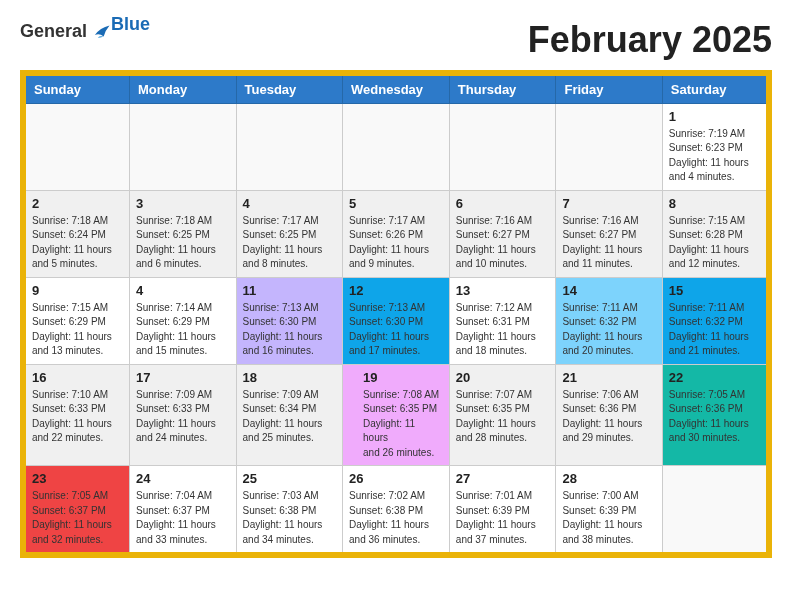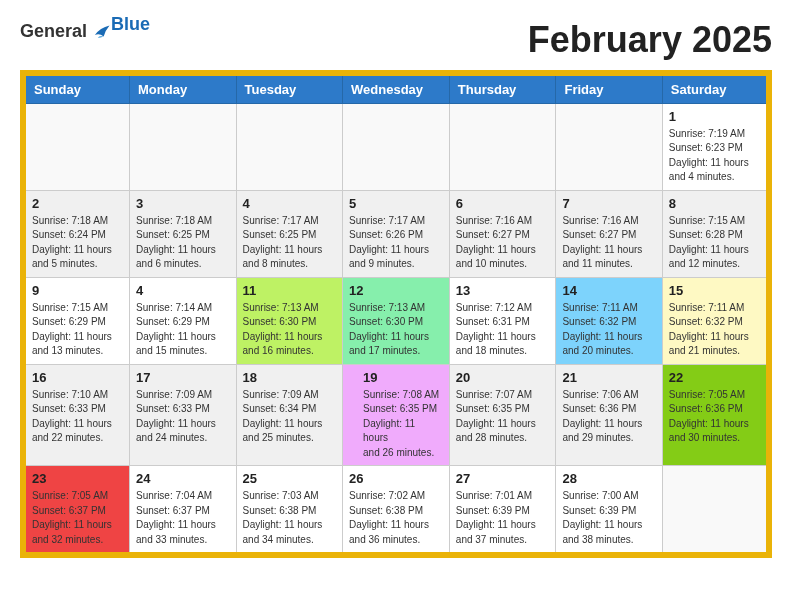--- a/index.html
+++ b/index.html
@@ -199,49 +199,49 @@
 Daylight: 11 hours
 and 13 minutes.</div>
         </td>
         <td style="background-color: rgb(255, 255, 255);">
           <span class="day-number">4</span>
           <div class="day-info" style="white-space: pre-line;">Sunrise: 7:14 AM
 Sunset: 6:29 PM
 Daylight: 11 hours
 and 15 minutes.</div>
         </td>
-        <td style="background-color: #bef264;">
+        <td style="background-color: #c4b5fd;">
           <span class="day-number">11</span>
           <div class="day-info" style="white-space: pre-line;">Sunrise: 7:13 AM
 Sunset: 6:30 PM
 Daylight: 11 hours
 and 16 minutes.</div>
         </td>
-        <td style="background-color: #86efac;">
+        <td style="background-color: #0ea5e9;">
           <span class="day-number">12</span>
           <div class="day-info" style="white-space: pre-line;">Sunrise: 7:13 AM
 Sunset: 6:30 PM
 Daylight: 11 hours
 and 17 minutes.</div>
         </td>
         <td style="background-color: rgb(255, 255, 255);">
           <span class="day-number">13</span>
           <div class="day-info" style="white-space: pre-line;">Sunrise: 7:12 AM
 Sunset: 6:31 PM
 Daylight: 11 hours
 and 18 minutes.</div>
         </td>
         <td style="background-color: #7dd3fc;">
           <span class="day-number">14</span>
           <div class="day-info" style="white-space: pre-line;">Sunrise: 7:11 AM
 Sunset: 6:32 PM
 Daylight: 11 hours
 and 20 minutes.</div>
         </td>
-        <td style="background-color: #fef9c3;">
+        <td style="background-color: #0ea5e9;">
           <span class="day-number">15</span>
           <div class="day-info" style="white-space: pre-line;">Sunrise: 7:11 AM
 Sunset: 6:32 PM
 Daylight: 11 hours
 and 21 minutes.</div>
         </td>
       </tr>
       <tr>
         <td style="background-color: rgb(240, 240, 240);">
           <span class="day-number">16</span>
@@ -278,21 +278,21 @@
 Daylight: 11 hours
 and 28 minutes.</div>
         </td>
         <td style="background-color: rgb(240, 240, 240);">
           <span class="day-number">21</span>
           <div class="day-info" style="white-space: pre-line;">Sunrise: 7:06 AM
 Sunset: 6:36 PM
 Daylight: 11 hours
 and 29 minutes.</div>
         </td>
-        <td style="background-color: #84cc16;">
+        <td style="background-color: #14b8a6;">
           <span class="day-number">22</span>
           <div class="day-info" style="white-space: pre-line;">Sunrise: 7:05 AM
 Sunset: 6:36 PM
 Daylight: 11 hours
 and 30 minutes.</div>
         </td>
       </tr>
       <tr>
         <td style="background-color: #ef4444;">
           <span class="day-number">23</span>

